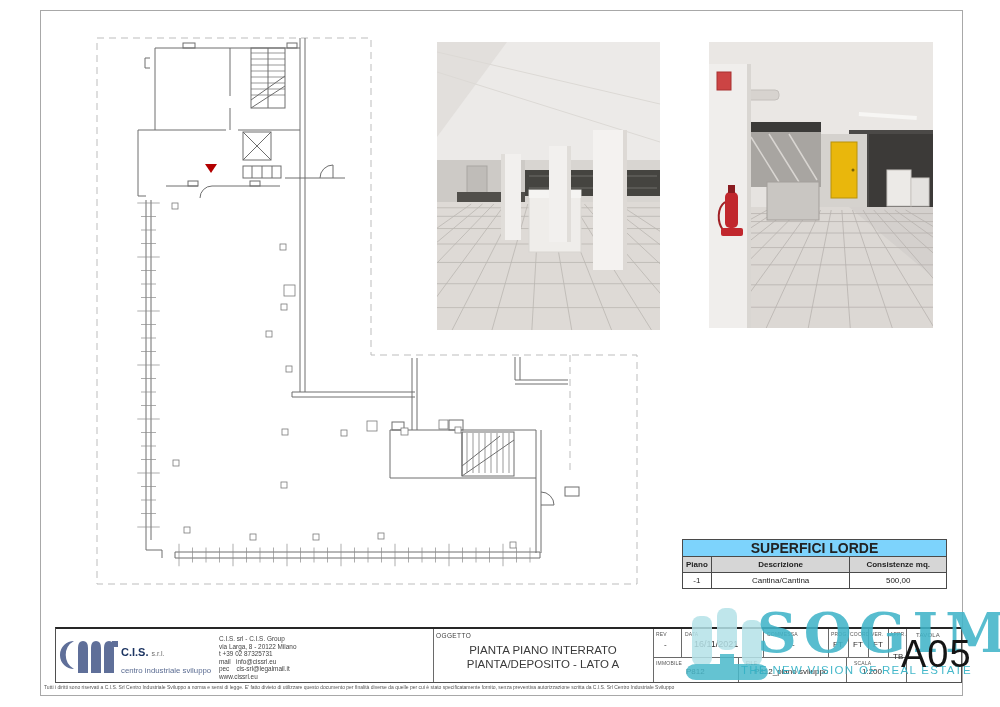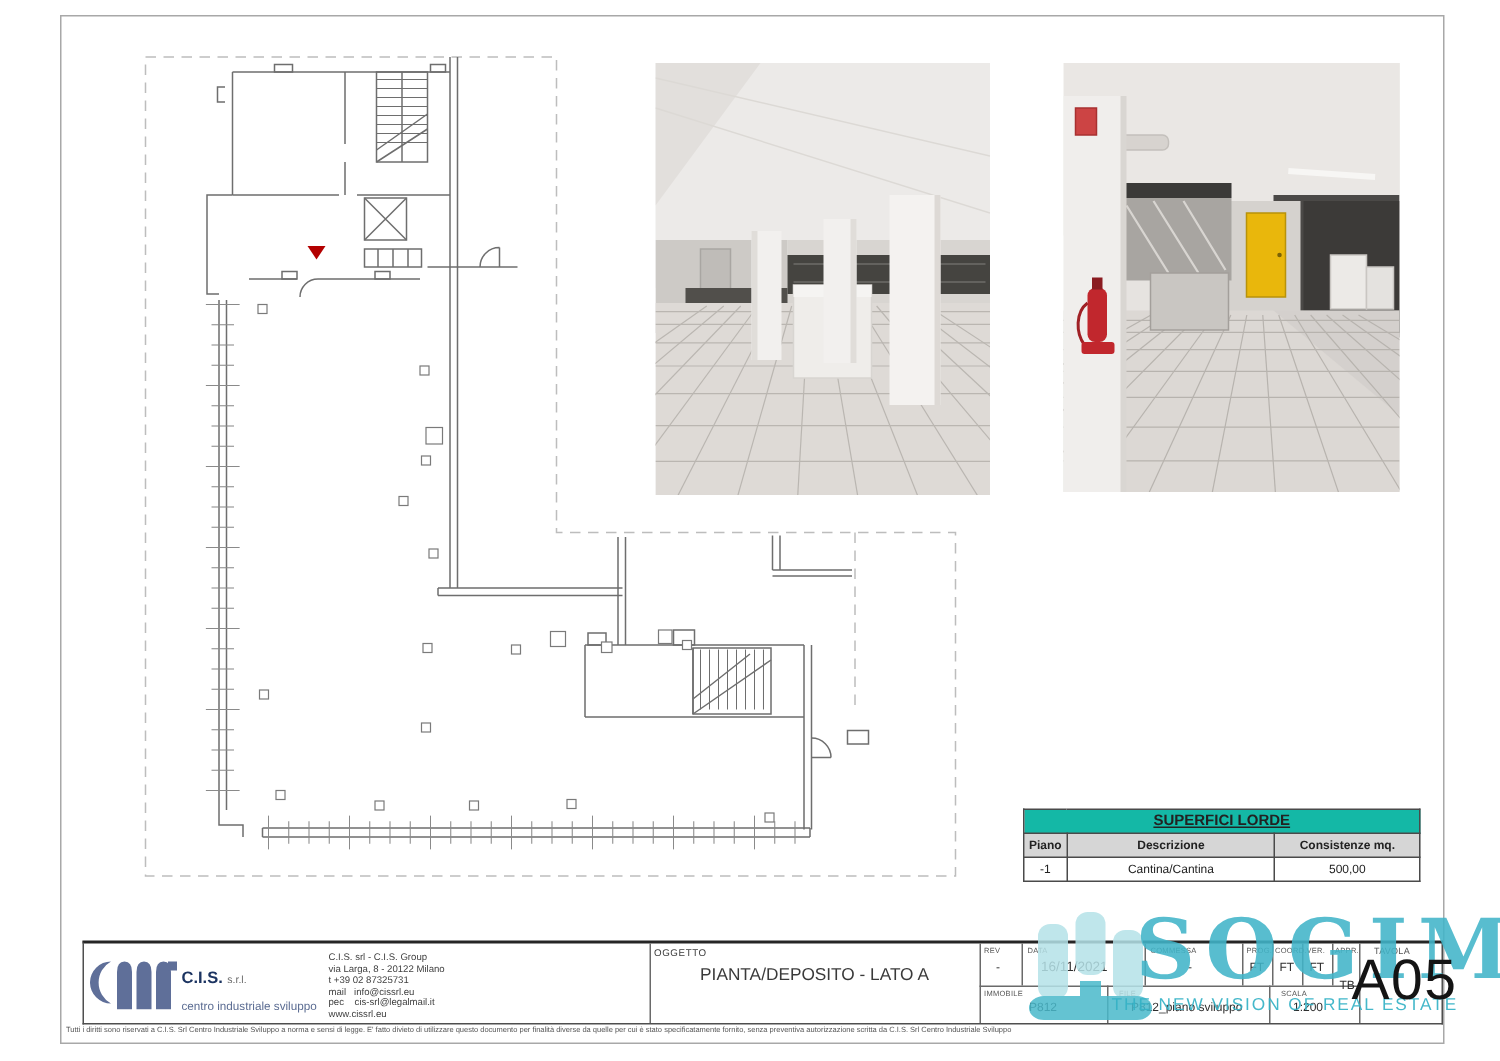--- a/index.html
+++ b/index.html
@@ -5,21 +5,21 @@
   html,body{margin:0;padding:0;background:#ffffff;}
   body{font-family:"Liberation Sans", sans-serif;}
   #page{position:relative;width:1000px;height:707px;background:#ffffff;overflow:hidden;}
   .abs{position:absolute;}
   #sheet-border{left:40px;top:10px;width:921px;height:684px;border:1px solid #a8a8a8;}
   
   .photo{box-shadow:0 0 0 1px #e3e1de inset;}
   
   #surf-table{left:682px;top:539px;width:265px;border-collapse:collapse;font-size:8px;color:#222;}
   #surf-table td,#surf-table th{border:1px solid #4a4a4a;padding:0;height:15px;text-align:center;vertical-align:middle;}
-  #surf-table .tbl-title{background:#14b8a6;font-weight:bold;font-size:10px;text-decoration:underline;}
+  #surf-table .tbl-title{background:#7dd3fc;font-weight:bold;font-size:14px;}
   #surf-table .tbl-head{background:#d6d6d6;font-weight:bold;}
   #surf-table .tbl-cell{background:#fff;}
   
   #titleblock{left:55px;top:627px;width:905px;height:53px;border:1px solid #4f4f4f;border-top:2.5px solid #262626;background:#fff;}
   .vsep{position:absolute;top:0;bottom:0;width:1px;background:#6a6a6a;}
   .hsep{position:absolute;height:1px;background:#6a6a6a;}
   .mini-label{position:absolute;font-size:5px;color:#555;letter-spacing:.2px;}
   .mini-val{position:absolute;font-size:8px;color:#2e2e2e;}
   .addr{position:absolute;left:163px;top:6px;font-size:6.4px;line-height:7.6px;color:#3f3f3f;white-space:pre;}
   .cis-name{position:absolute;left:65px;top:17px;font-size:11px;font-weight:bold;color:#1c3461;}
@@ -338,20 +338,21 @@
     <div class="addr">C.I.S. srl - C.I.S. Group
 via Larga, 8 - 20122 Milano
 t +39 02 87325731
 mail   info@cissrl.eu
 pec    cis-srl@legalmail.it
 www.cissrl.eu</div>
 
     <div class="vsep" style="left:377px"></div>
     <div class="oggetto-label">OGGETTO</div>
     <div class="oggetto-title">
+      <div>PIANTA PIANO INTERRATO</div>
       <div>PIANTA/DEPOSITO - LATO A</div>
     </div>
 
     <div class="vsep" style="left:597px"></div>
     <div class="hsep" style="left:597px;top:28px;width:253px"></div>
     <div class="vsep" style="left:625px;height:28px;bottom:auto"></div>
     <div class="vsep" style="left:707px;height:28px;bottom:auto"></div>
     <div class="vsep" style="left:772px;height:28px;bottom:auto"></div>
     <div class="vsep" style="left:792px;height:28px;bottom:auto"></div>
     <div class="vsep" style="left:812px;height:28px;bottom:auto"></div>

